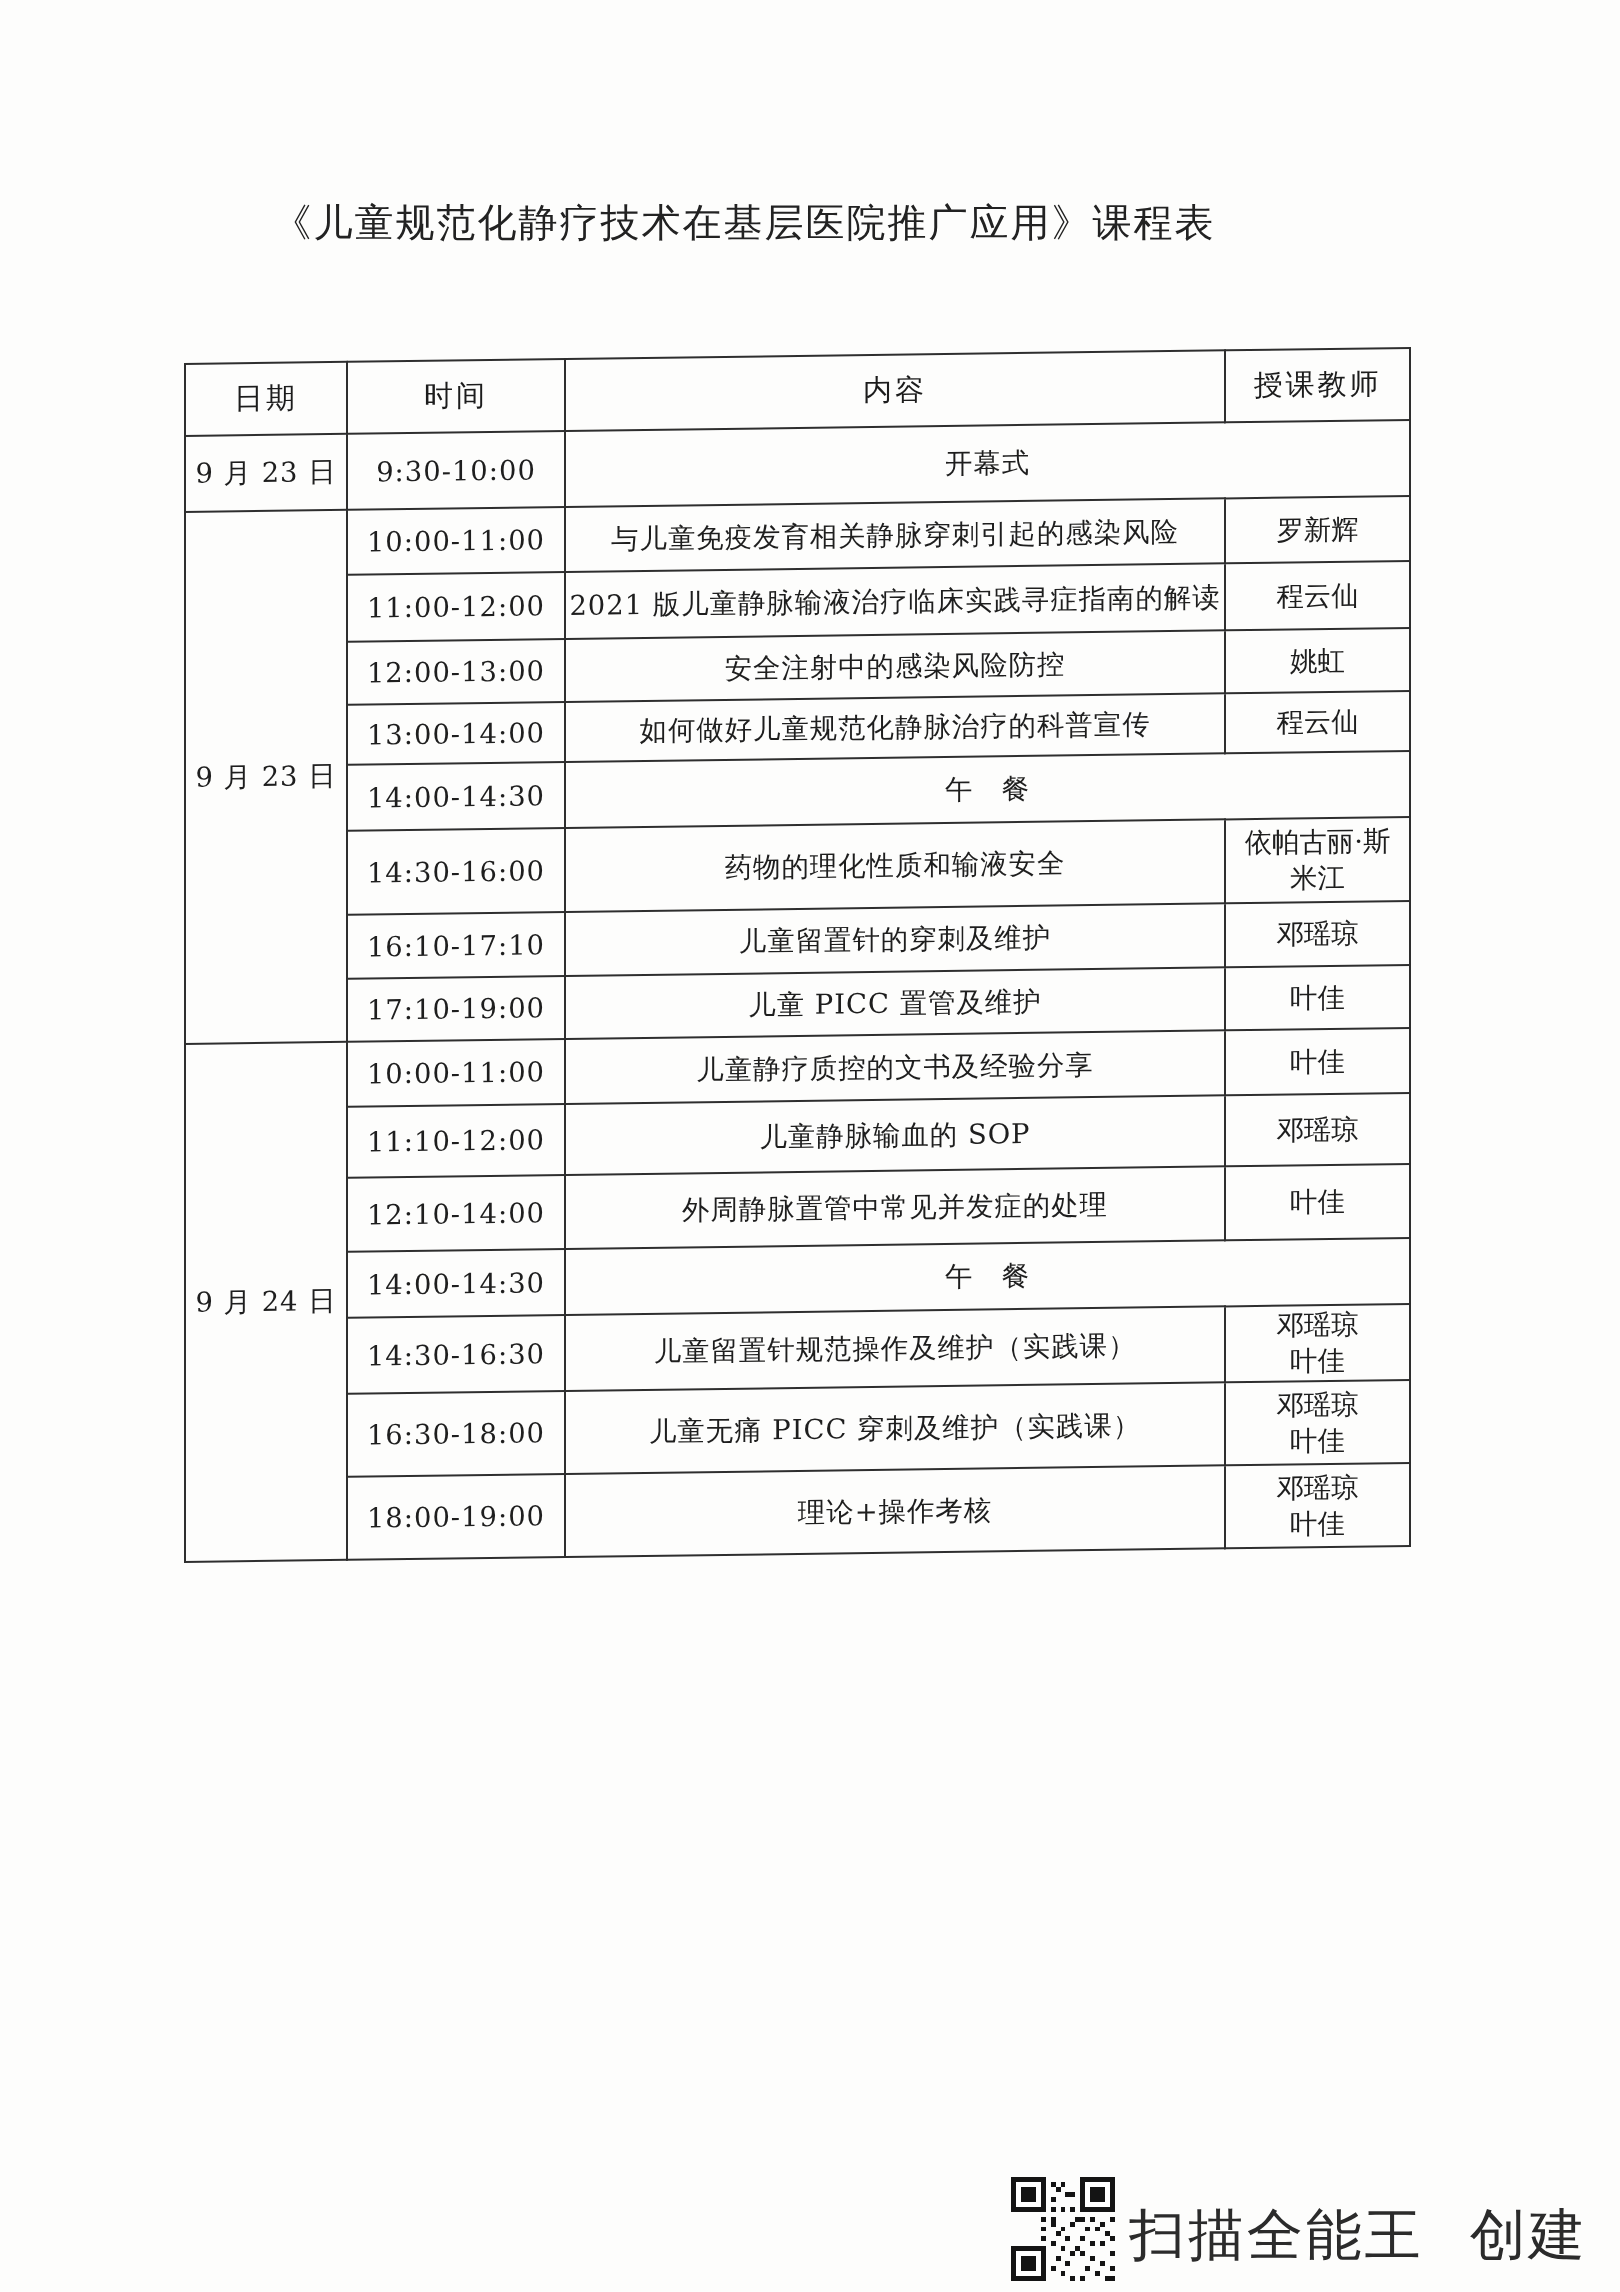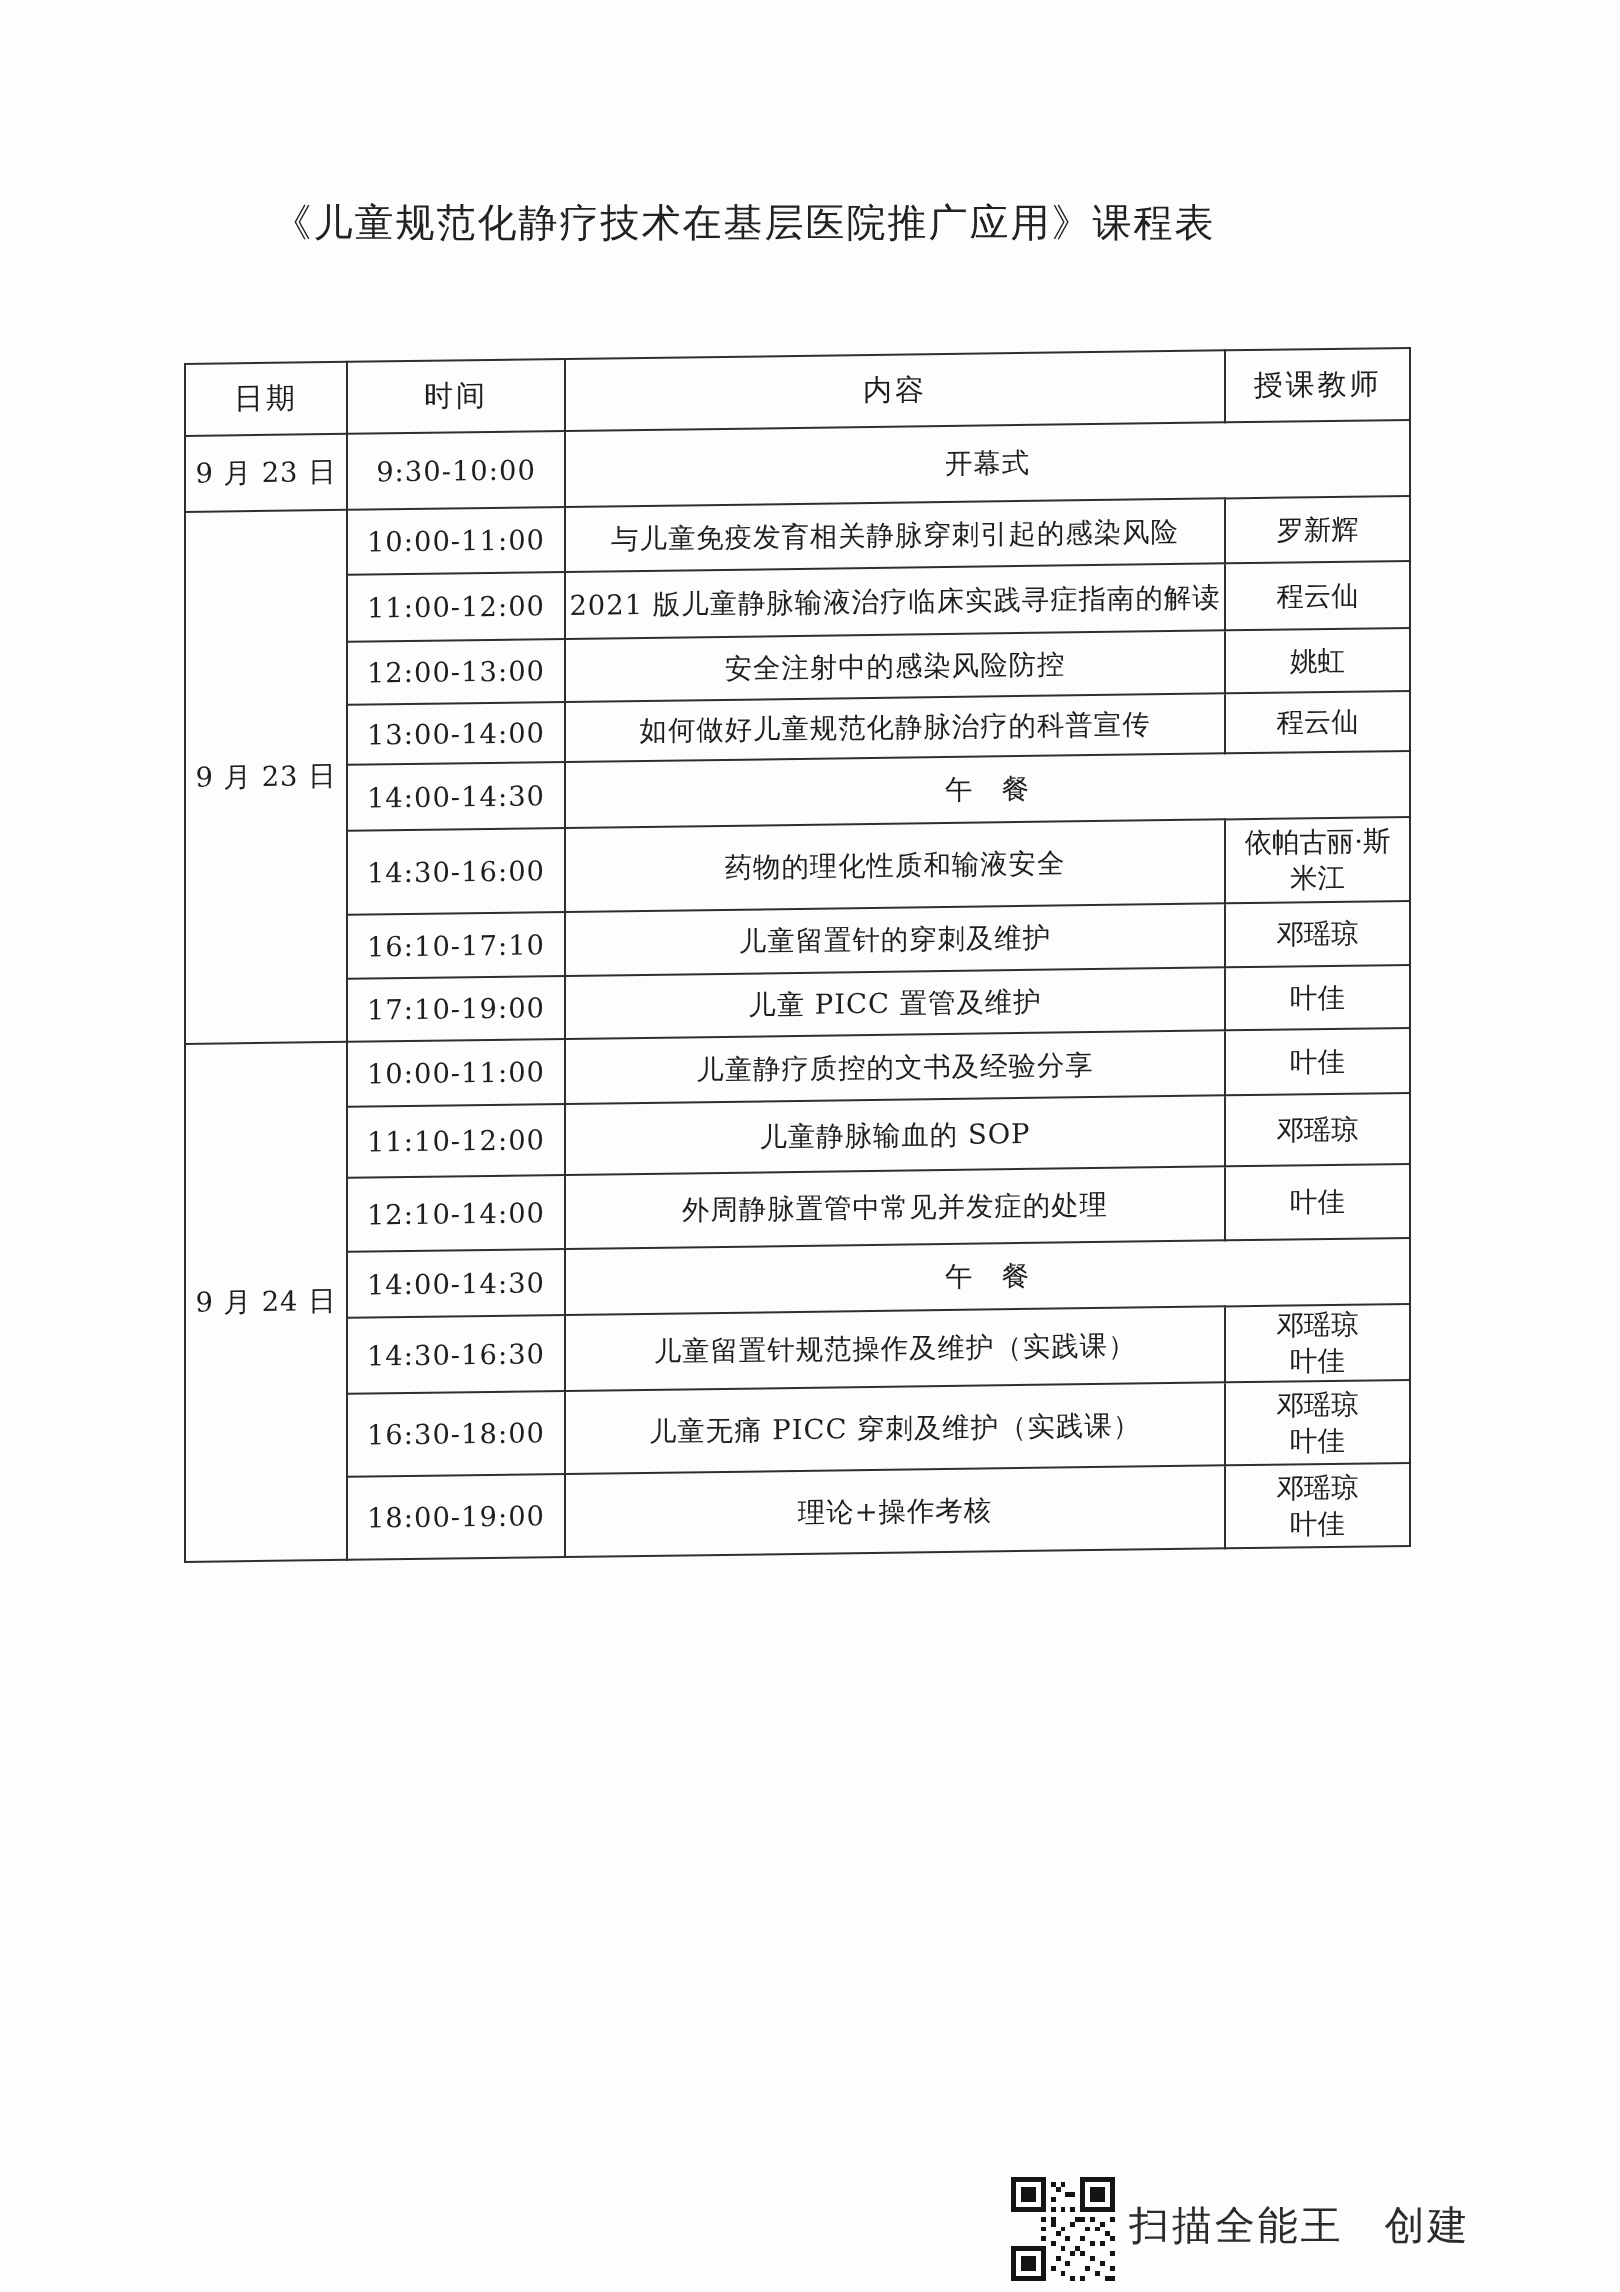--- a/index.html
+++ b/index.html
@@ -58,21 +58,21 @@
   .rh12{height:74px}.rh13{height:66px}.rh14{height:76px}.rh15{height:83px}
   .rh16{height:83px}
   .qr{
     position:absolute;
     left:1011px;top:2174px;
     width:104px;height:110px;
   }
   .watermark{
     position:absolute;
     left:1129px;top:2198px;
-    font-size:40px;
+    font-size:56px;
     letter-spacing:2.9px;
     word-spacing:25.5px;
     color:#2b2b2b;
     white-space:nowrap;
   }
 </style>
 </head>
 <body>
 
 <div class="page">

